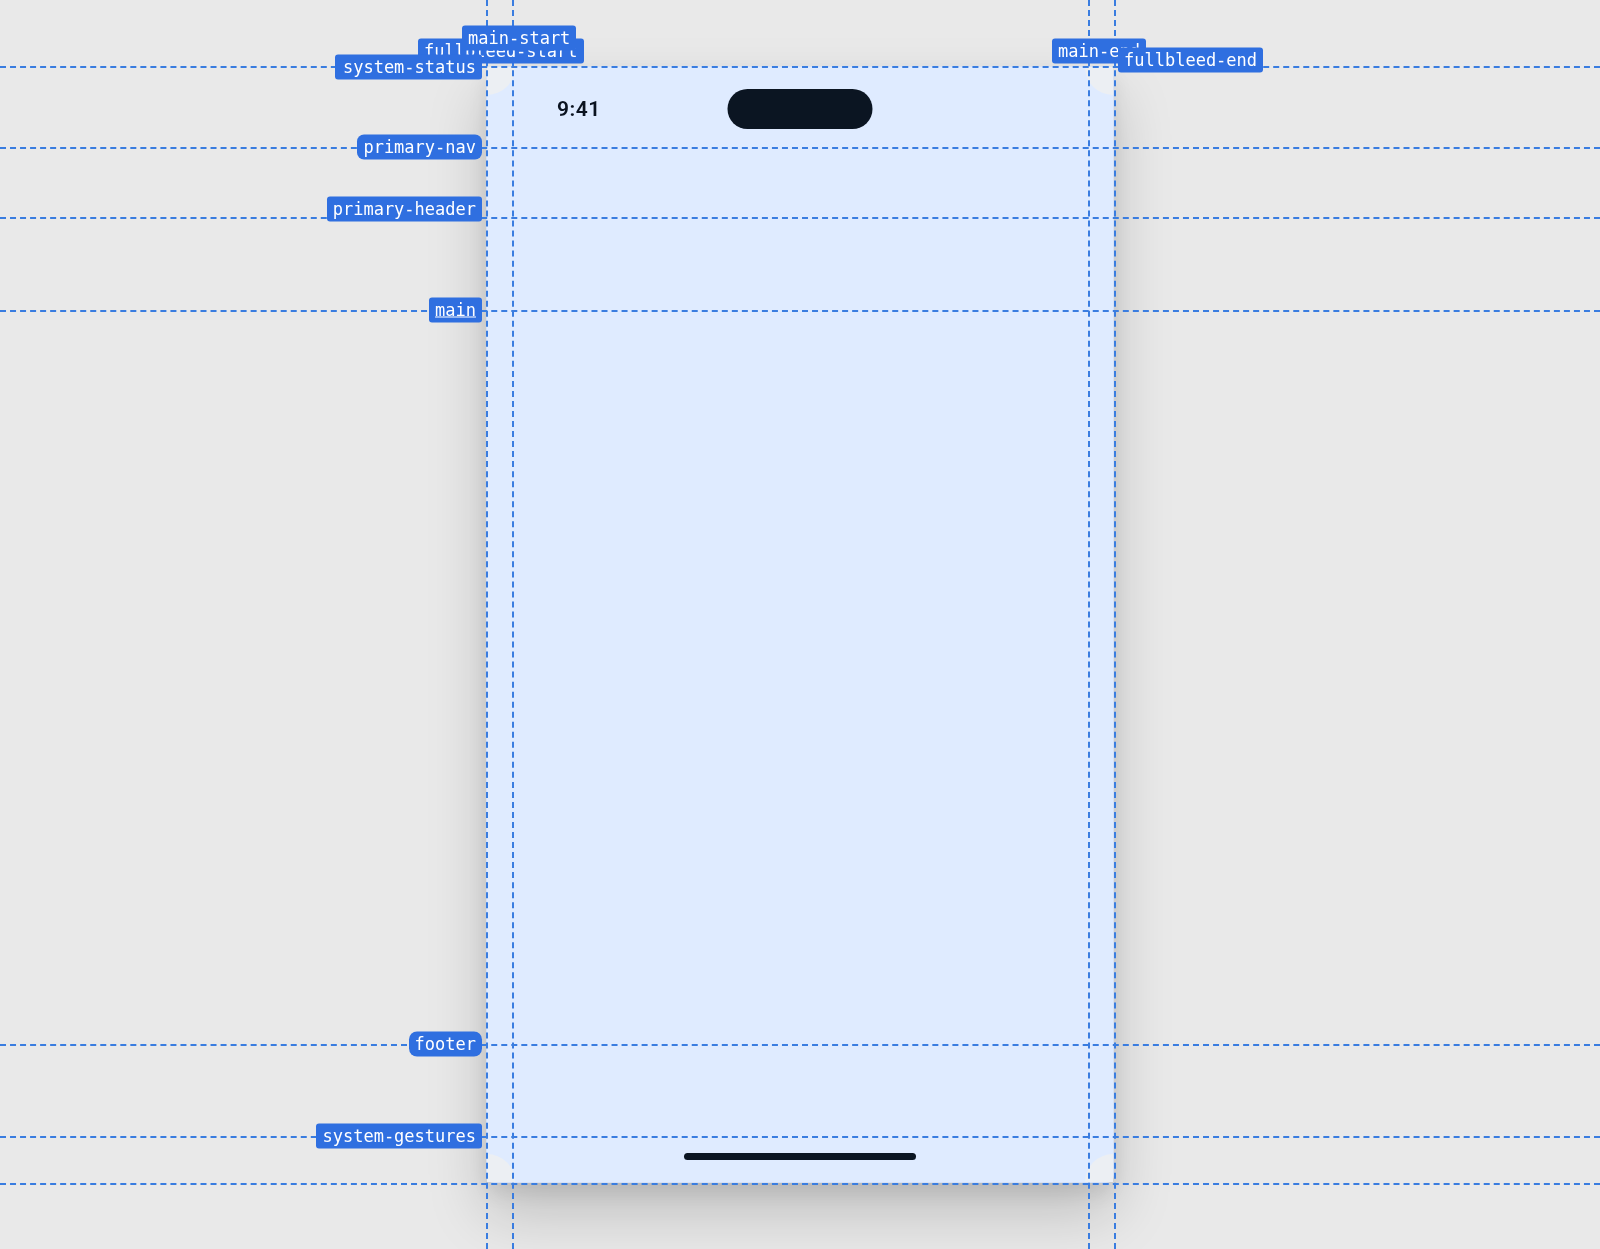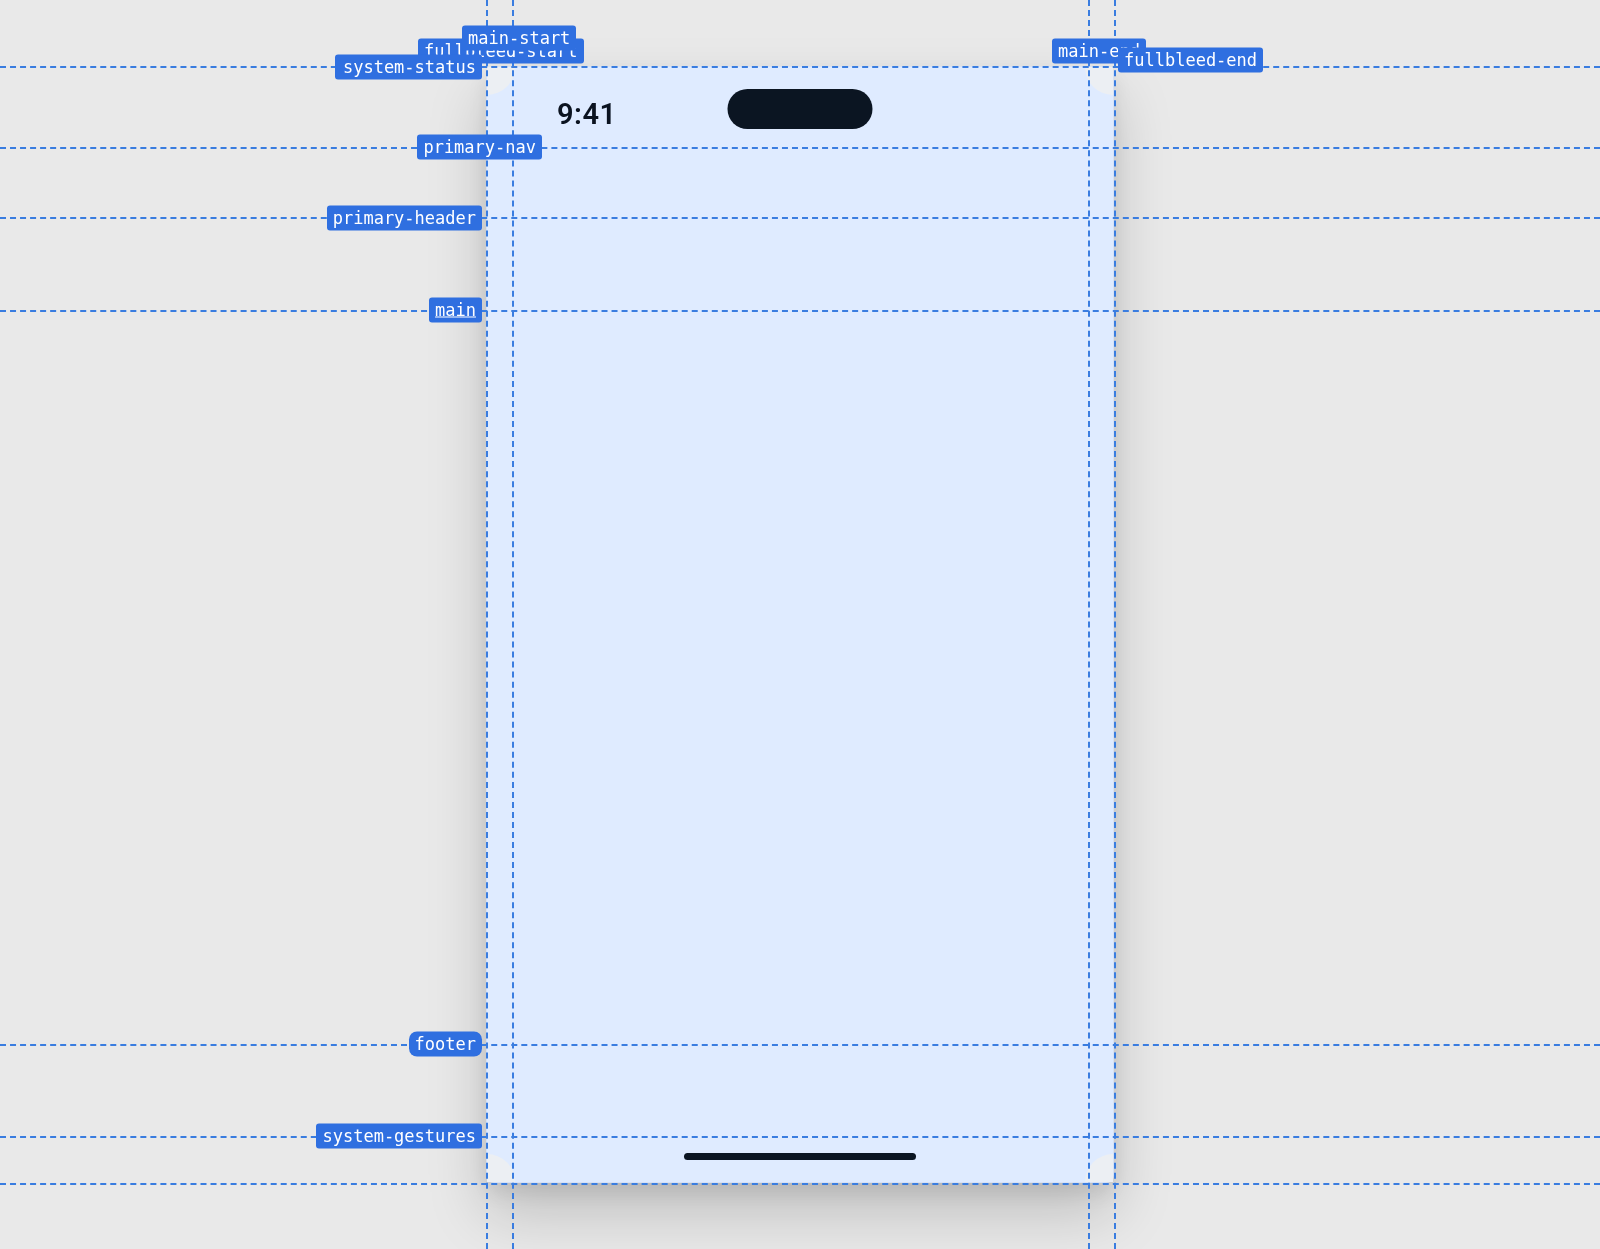--- a/index.html
+++ b/index.html
@@ -37,21 +37,21 @@
   .device-corner.tl { left: 0; top: 0; border-bottom-right-radius: 28px; }
   .device-corner.tr { right: 0; top: 0; border-bottom-left-radius: 28px; }
   .device-corner.bl { left: 0; bottom: 0; border-top-right-radius: 28px; }
   .device-corner.br { right: 0; bottom: 0; border-top-left-radius: 28px; }
 
   
   .status-time {
     position: absolute;
     left: 70px;
     top: 30px;
-    font-size: 29px;
+    font-size: 21px;
     font-weight: 600;
     color: #0b1320;
     letter-spacing: 0.5px;
   }
   .dynamic-island {
     position: absolute;
     left: 50%;
     top: 22px;
     transform: translateX(-50%);
     width: 145px;
@@ -129,17 +129,17 @@
 <div class="guide h" style="top:1044px;"></div>
 <div class="guide h" style="top:1136px;"></div>
 <div class="guide h" style="top:1183px;"></div>
 
 <span class="tag" style="left:418px; top:51px;">fullbleed-start</span>
 <span class="tag" style="left:462px; top:38px;">main-start</span>
 <span class="tag" style="left:1052px; top:51px;">main-end</span>
 <span class="tag" style="left:1118px; top:60px;">fullbleed-end</span>
 
 <span class="tag" style="right:1118px; top:67px;padding-left:8px;">system-status</span>
-<span class="tag" style="right:1058px; top:147px;">primary-nav</span>
-<span class="tag" style="right:1118px; top:218px;">primary-header</span>
+<span class="tag" style="right:1118px; top:147px;border-radius:7px;">primary-nav</span>
+<span class="tag" style="right:1118px; top:209px;">primary-header</span>
 <span class="tag" style="right:1118px; top:310px;text-decoration:underline;">main</span>
 <span class="tag" style="right:1118px; top:1044px;border-radius:8px;">footer</span>
 <span class="tag" style="right:1118px; top:1136px;margin-left:31px;">system-gestures</span>
 
 </body></html>

